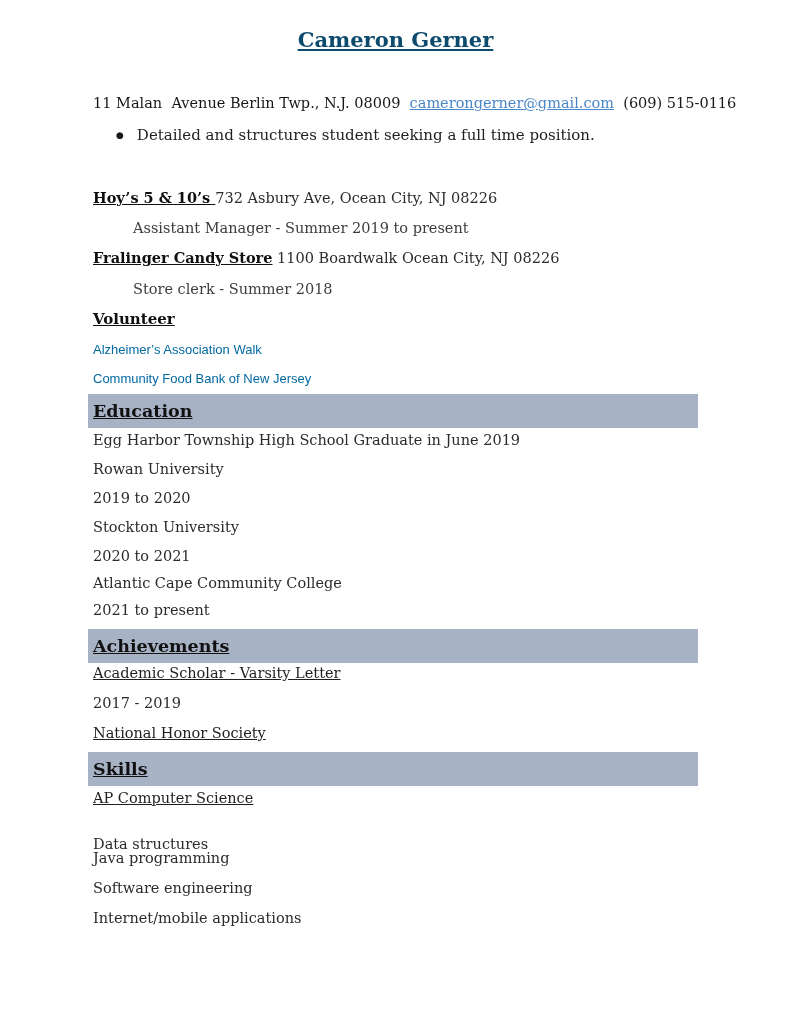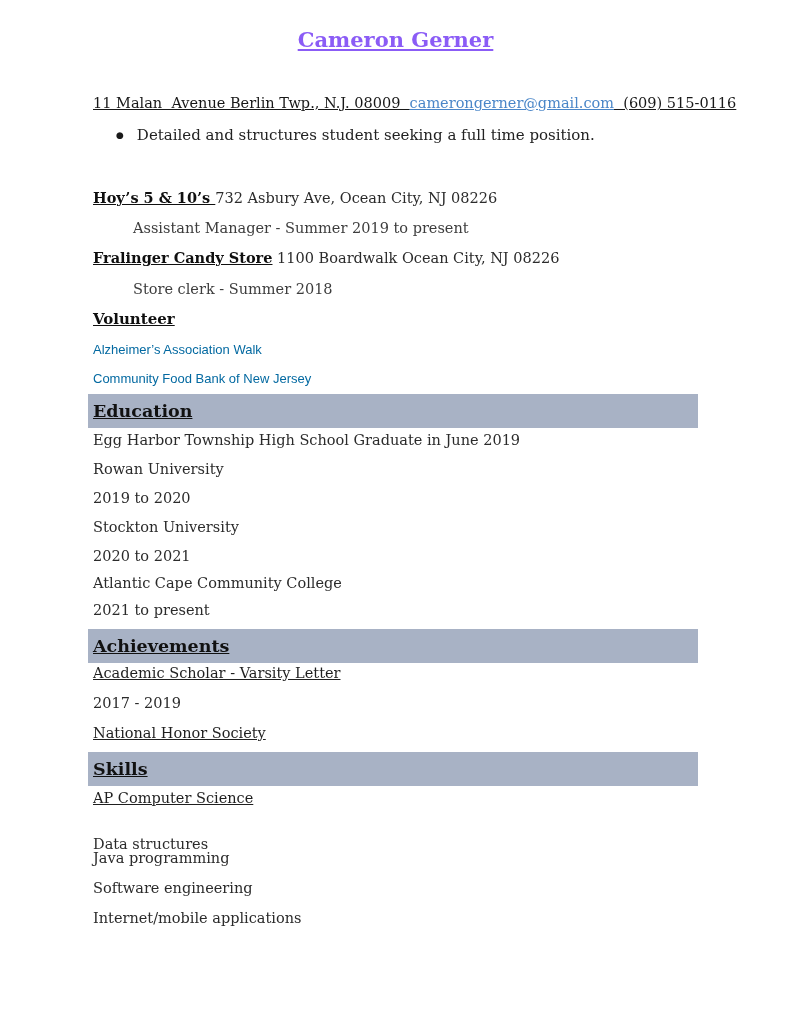--- a/index.html
+++ b/index.html
@@ -17,30 +17,29 @@
     overflow: hidden;
     font-family: "DejaVu Serif", serif;
     color: var(--ink);
   }
   .doc-title {
     position: absolute;
     top: 27px; left: 0; right: 0;
     text-align: center;
     font-size: 21px;
     font-weight: bold;
-    color: #8b5cf6;
+    color: #0c4a6e;
     text-decoration: underline;
     font-family: "DejaVu Serif", serif;
   }
   .contact-line {
     position: absolute;
     top: 94px; left: 93px;
     font-size: 14.5px;
     color: #181818;
-    text-decoration: underline;
     white-space: pre-wrap;
     line-height: 19px;
   }
   .email-link {
     color: var(--link);
     text-decoration: underline;
     cursor: pointer;
   }
   .objective-row {
     position: absolute;

